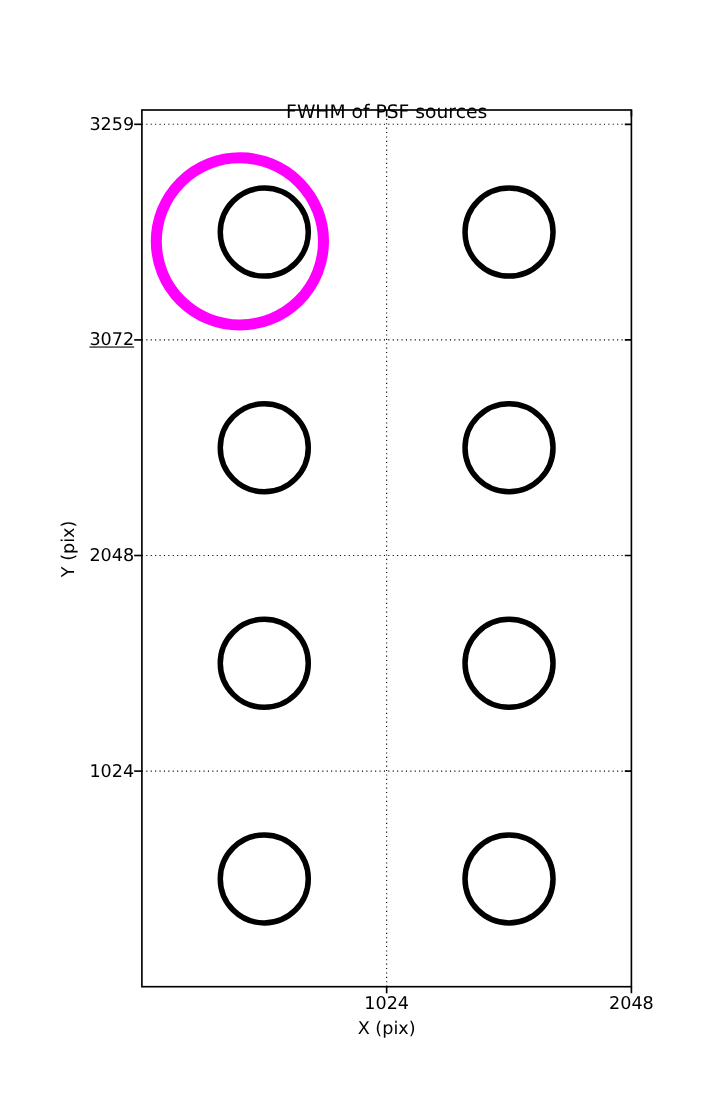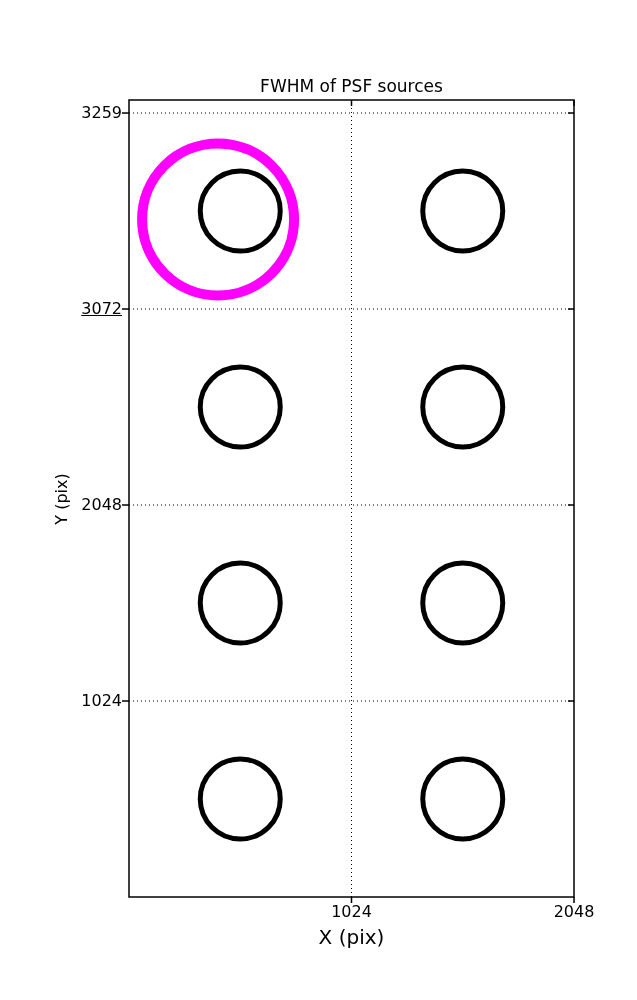--- a/index.html
+++ b/index.html
@@ -12,34 +12,34 @@
     width: 637px;
     height: 1000px;
     background: #ffffff;
     font-family: "DejaVu Sans", sans-serif;
     color: #000000;
     overflow: hidden;
   }
   .chart-title {
     position: absolute;
     left: 129px;
-    top: 78px;
+    top: 94px;
     width: 445px;
     text-align: center;
     font-size: 17px;
     line-height: 1;
     white-space: nowrap;
   }
   .x-label {
     position: absolute;
     left: 129px;
     top: 927px;
     width: 445px;
     text-align: center;
-    font-size: 20px;
+    font-size: 16px;
     line-height: 1;
     white-space: nowrap;
   }
   .y-label {
     position: absolute;
     left: 62px;
     top: 499px;
     font-size: 16px;
     line-height: 1;
     white-space: nowrap;

